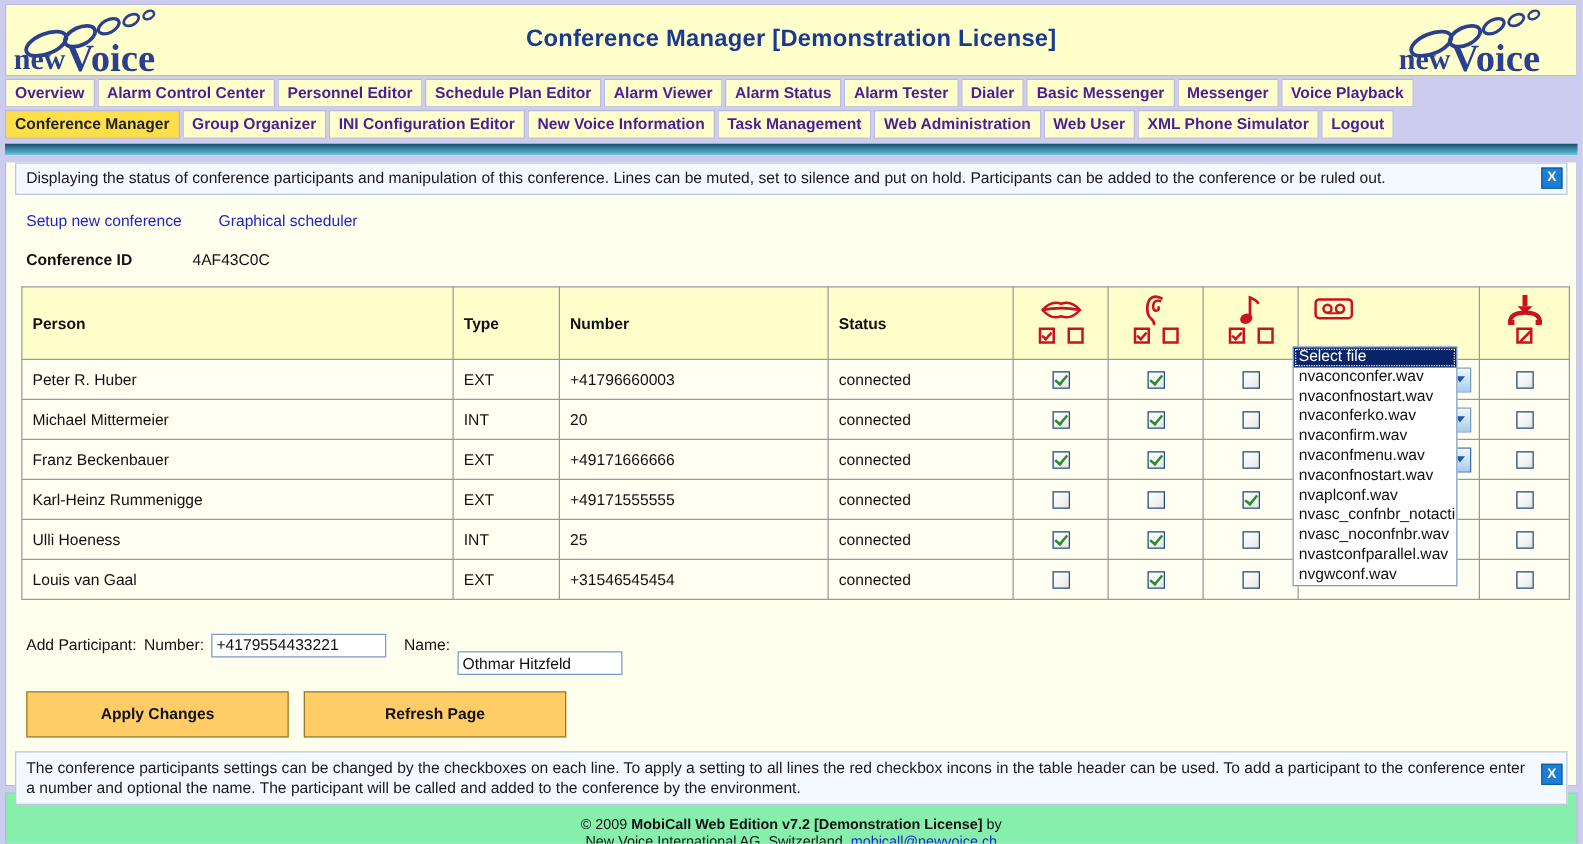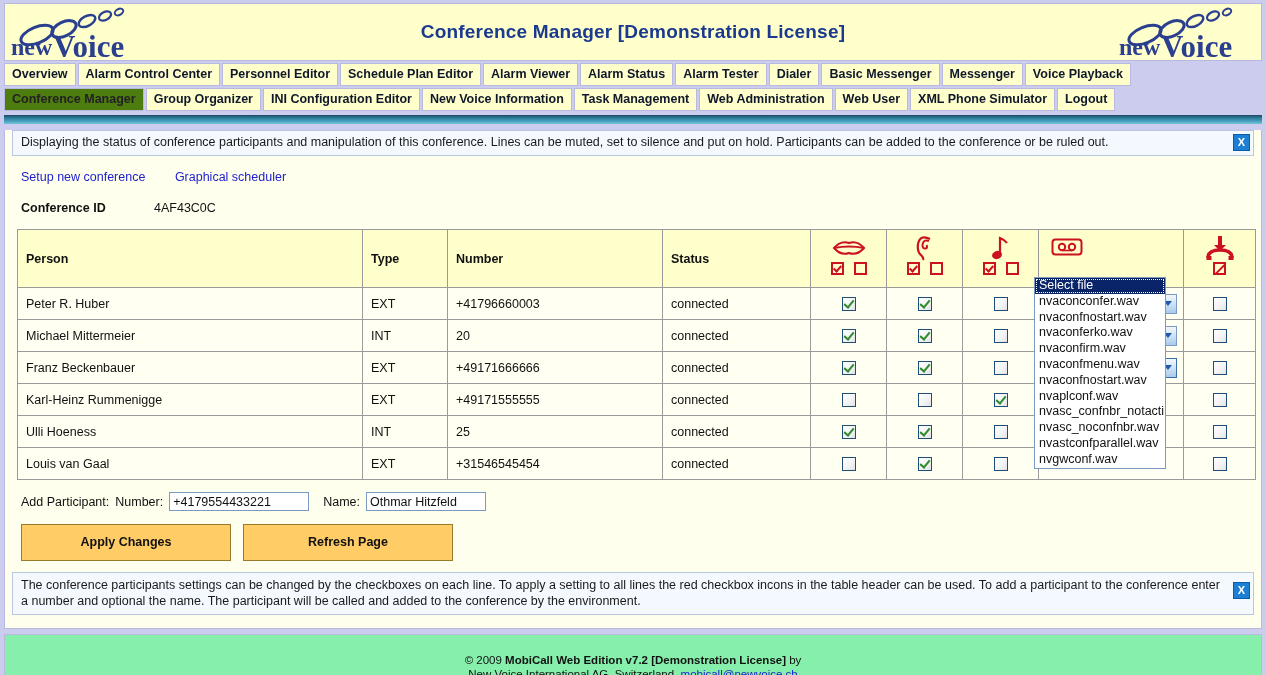--- a/index.html
+++ b/index.html
@@ -49,33 +49,33 @@
   .navbar {
     margin: 2px 4px 0 4px;
     display: flex;
     flex-wrap: wrap;
     gap: 0px;
   }
   .navrow { display: flex; width: 100%; }
   .navtab {
     background: #ffffcc;
     border: 1px solid #b9b9e0;
-    color: #0f172a;
+    color: #4c1d95;
     font-size: 12.5px;
     font-weight: bold;
     padding: 3px 7px 4px 7px;
     margin-right: 2px;
     margin-bottom: 2px;
     line-height: 14px;
     white-space: nowrap;
     cursor: pointer;
     box-sizing: border-box;
   }
   .navtab.active {
-    background: #4d7c0f;
+    background: #fde047;
     color: #222222;
   }
 
   
   .tealbar {
     margin: 2px 4px 0 4px;
     height: 9px;
     background: linear-gradient(to bottom, #1b4a63 0%, #2e7d9a 35%, #4fa8c4 75%, #79c5d8 100%);
   }
 
@@ -303,21 +303,21 @@
     font-family: "Liberation Sans", sans-serif;
     font-size: 12.5px;
     color: #111;
     border: 1px solid #7a9ac0;
     background: #ffffff;
     height: 19px;
     padding: 0 3px;
     box-sizing: border-box;
   }
   .addrow input.num { width: 140px; margin-right: 14px; }
-  .addrow input.name { width: 120px; }
+  .addrow input.name { width: 132px; margin-top: 29px; }
 
   .btnrow { margin: 13px 0 0 16px; display: flex; }
   .gbtn {
     background: #ffcc66;
     border: 1px solid #9a7a2a;
     color: #111;
     font-family: "Liberation Sans", sans-serif;
     font-size: 12.5px;
     font-weight: bold;
     width: 210px;

